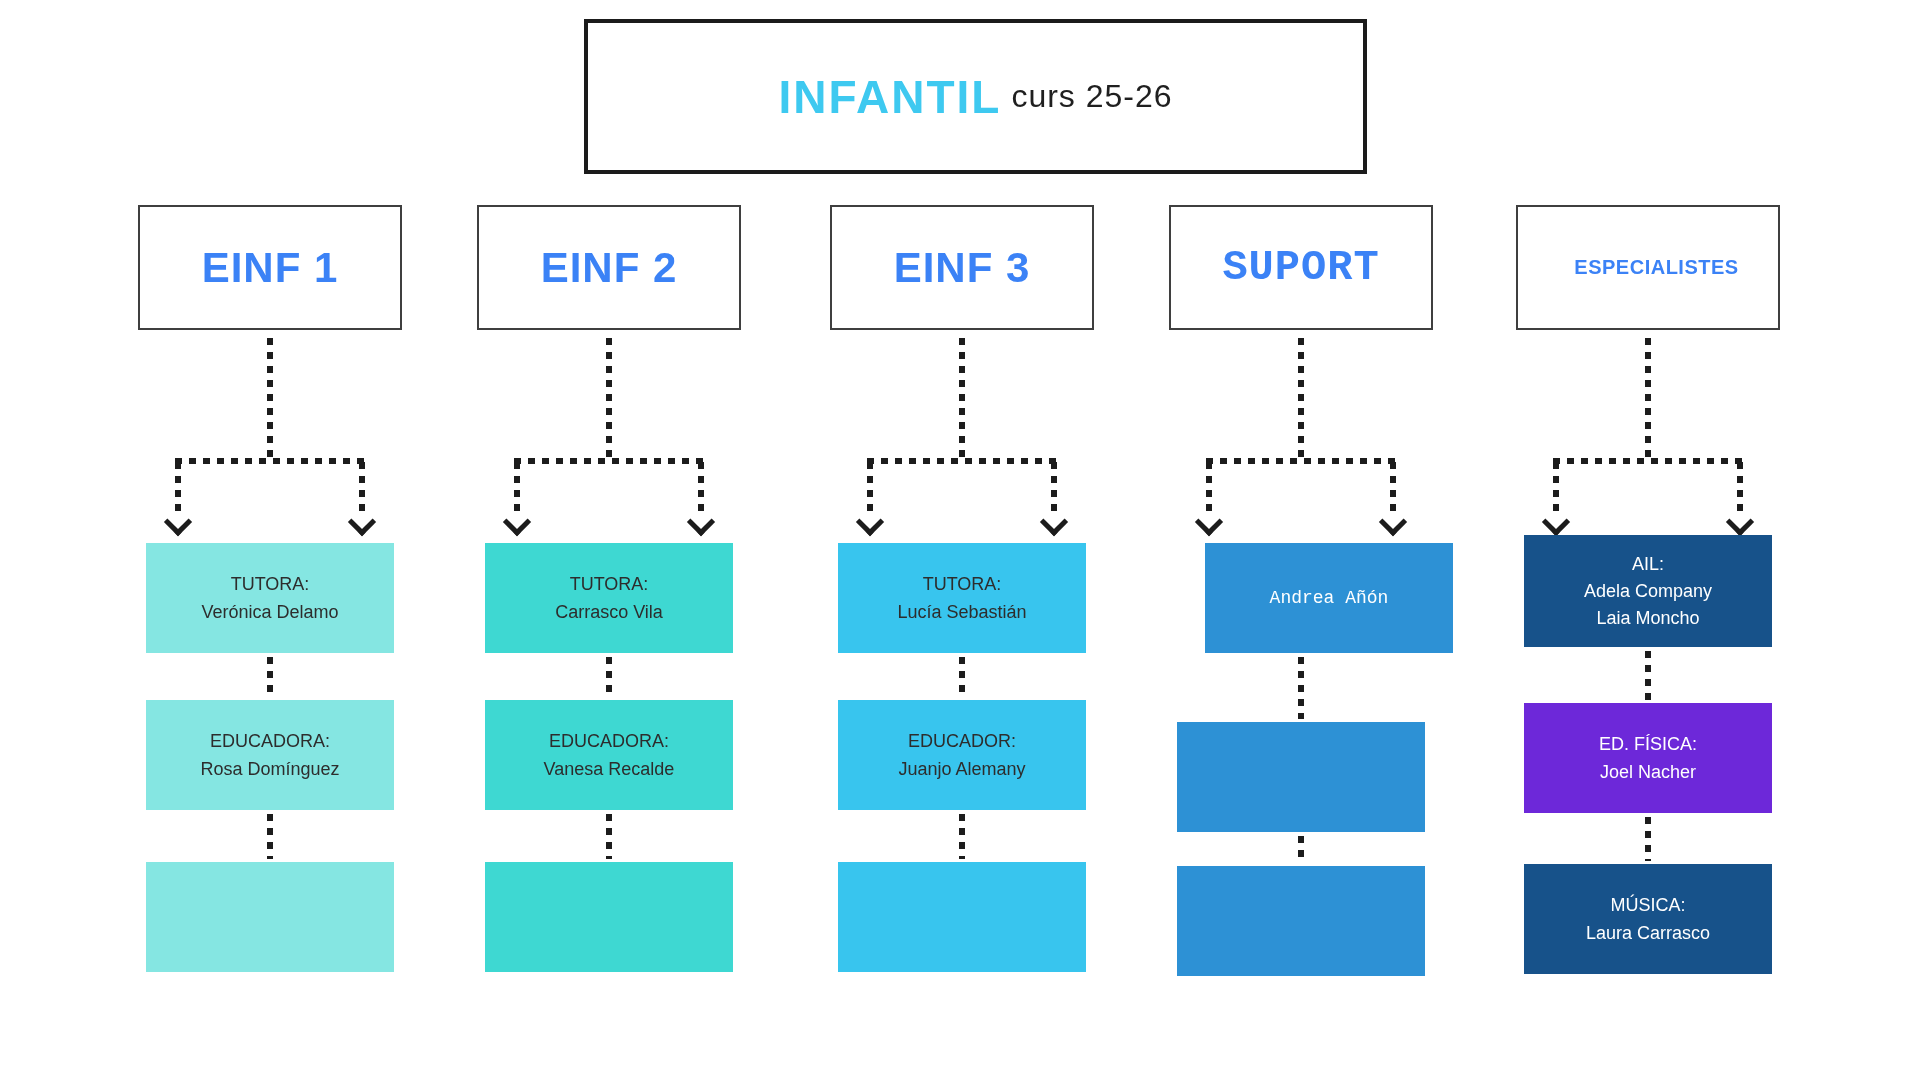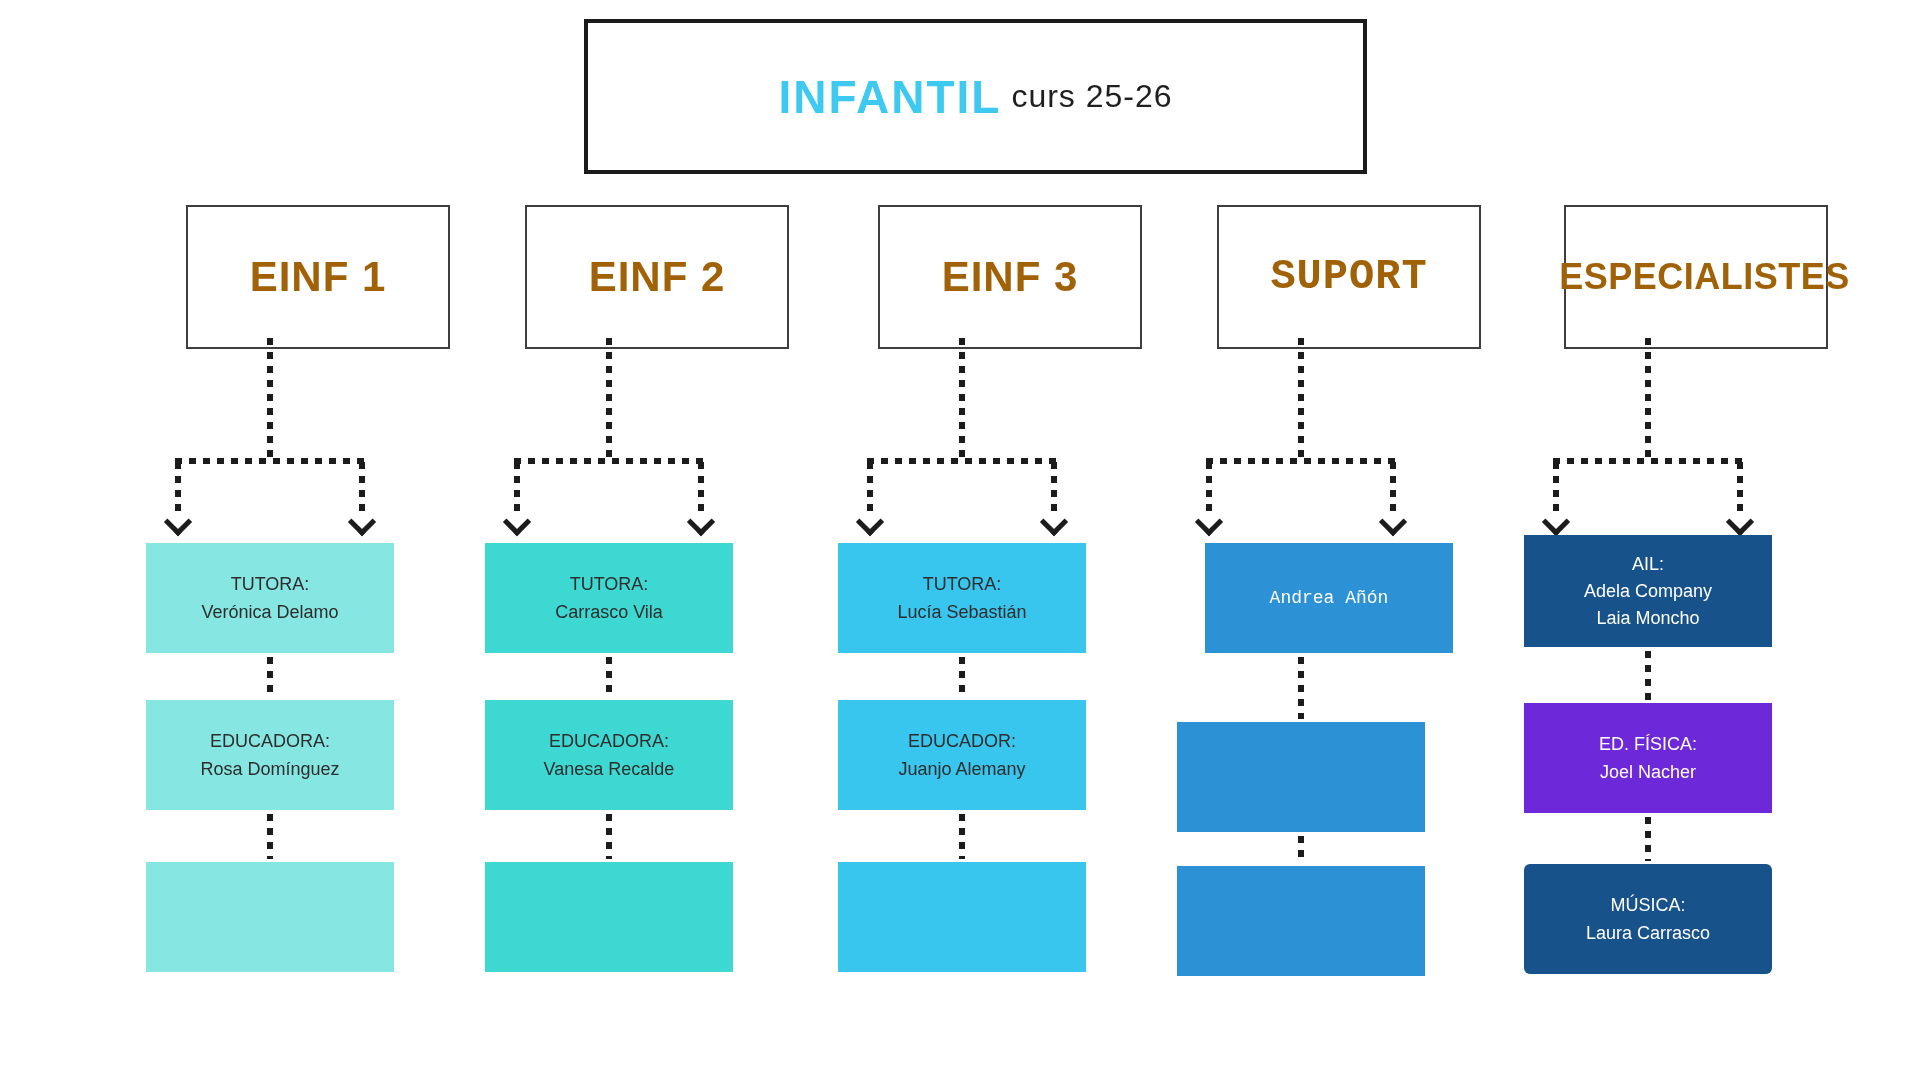--- a/index.html
+++ b/index.html
@@ -18,26 +18,26 @@
   }
   .title-main { font-size:46px; font-weight:700; letter-spacing:2px; }
   .title-sub  { font-size:32px; color:#1F1F1F; letter-spacing:1px; }
 
   
   .column { position:absolute; top:0; width:264px; height:1080px; }
   .col-1 { left:138px; } .col-2 { left:477px; } .col-3 { left:830px; }
   .col-4 { left:1169px;font-family:Liberation Mono, monospace; } .col-5 { left:1516px; }
 
   .header-box {
-    position:absolute; top:205px; left:0; width:264px; height:144px;
+    position:absolute; top:205px; left:0; width:264px; height:125px;
     border:2px solid var(--border); background:#ffffff;
     display:flex; align-items:center; justify-content:center;
-    font-weight:700; font-size:42px; color:#a16207; letter-spacing:1px;margin-left:48px;
-  }
-  .col-5 .header-box { font-size:36px; letter-spacing:0.5px;padding-left:17px; }
+    font-weight:700; font-size:42px; color:#3b82f6; letter-spacing:1px;
+  }
+  .col-5 .header-box { font-size:20px; letter-spacing:0.5px;padding-left:17px; }
 
   
   .stem {
     position:absolute; left:129px; top:338px; width:6px; height:120px;
     background-image:repeating-linear-gradient(180deg, var(--connector) 0 7px, transparent 7px 14px);
   }
   .hbar {
     position:absolute; left:37px; top:458px; width:190px; height:6px;
     background-image:repeating-linear-gradient(90deg, var(--connector) 0 7px, transparent 7px 14px);
   }
@@ -192,19 +192,19 @@
       <span class="line">AIL:</span>
       <span class="line">Adela Company</span>
       <span class="line">Laia Moncho</span>
     </div>
     <div class="vlink link-1"></div>
     <div class="staff-box row2" style="background-color: #6d28d9; color: rgb(255, 255, 255);">
       <span class="line">ED. FÍSICA:</span>
       <span class="line">Joel Nacher</span>
     </div>
     <div class="vlink link-2"></div>
-    <div class="staff-box row3" style="background-color: rgb(23, 82, 138); color: rgb(255, 255, 255); border-radius: 6px;">
+    <div class="staff-box row3" style="background-color: rgb(23, 82, 138); color: rgb(255, 255, 255);">
       <span class="line">MÚSICA:</span>
       <span class="line">Laura Carrasco</span>
     </div>
   </div>
 
 </div>
 
 </body></html>

